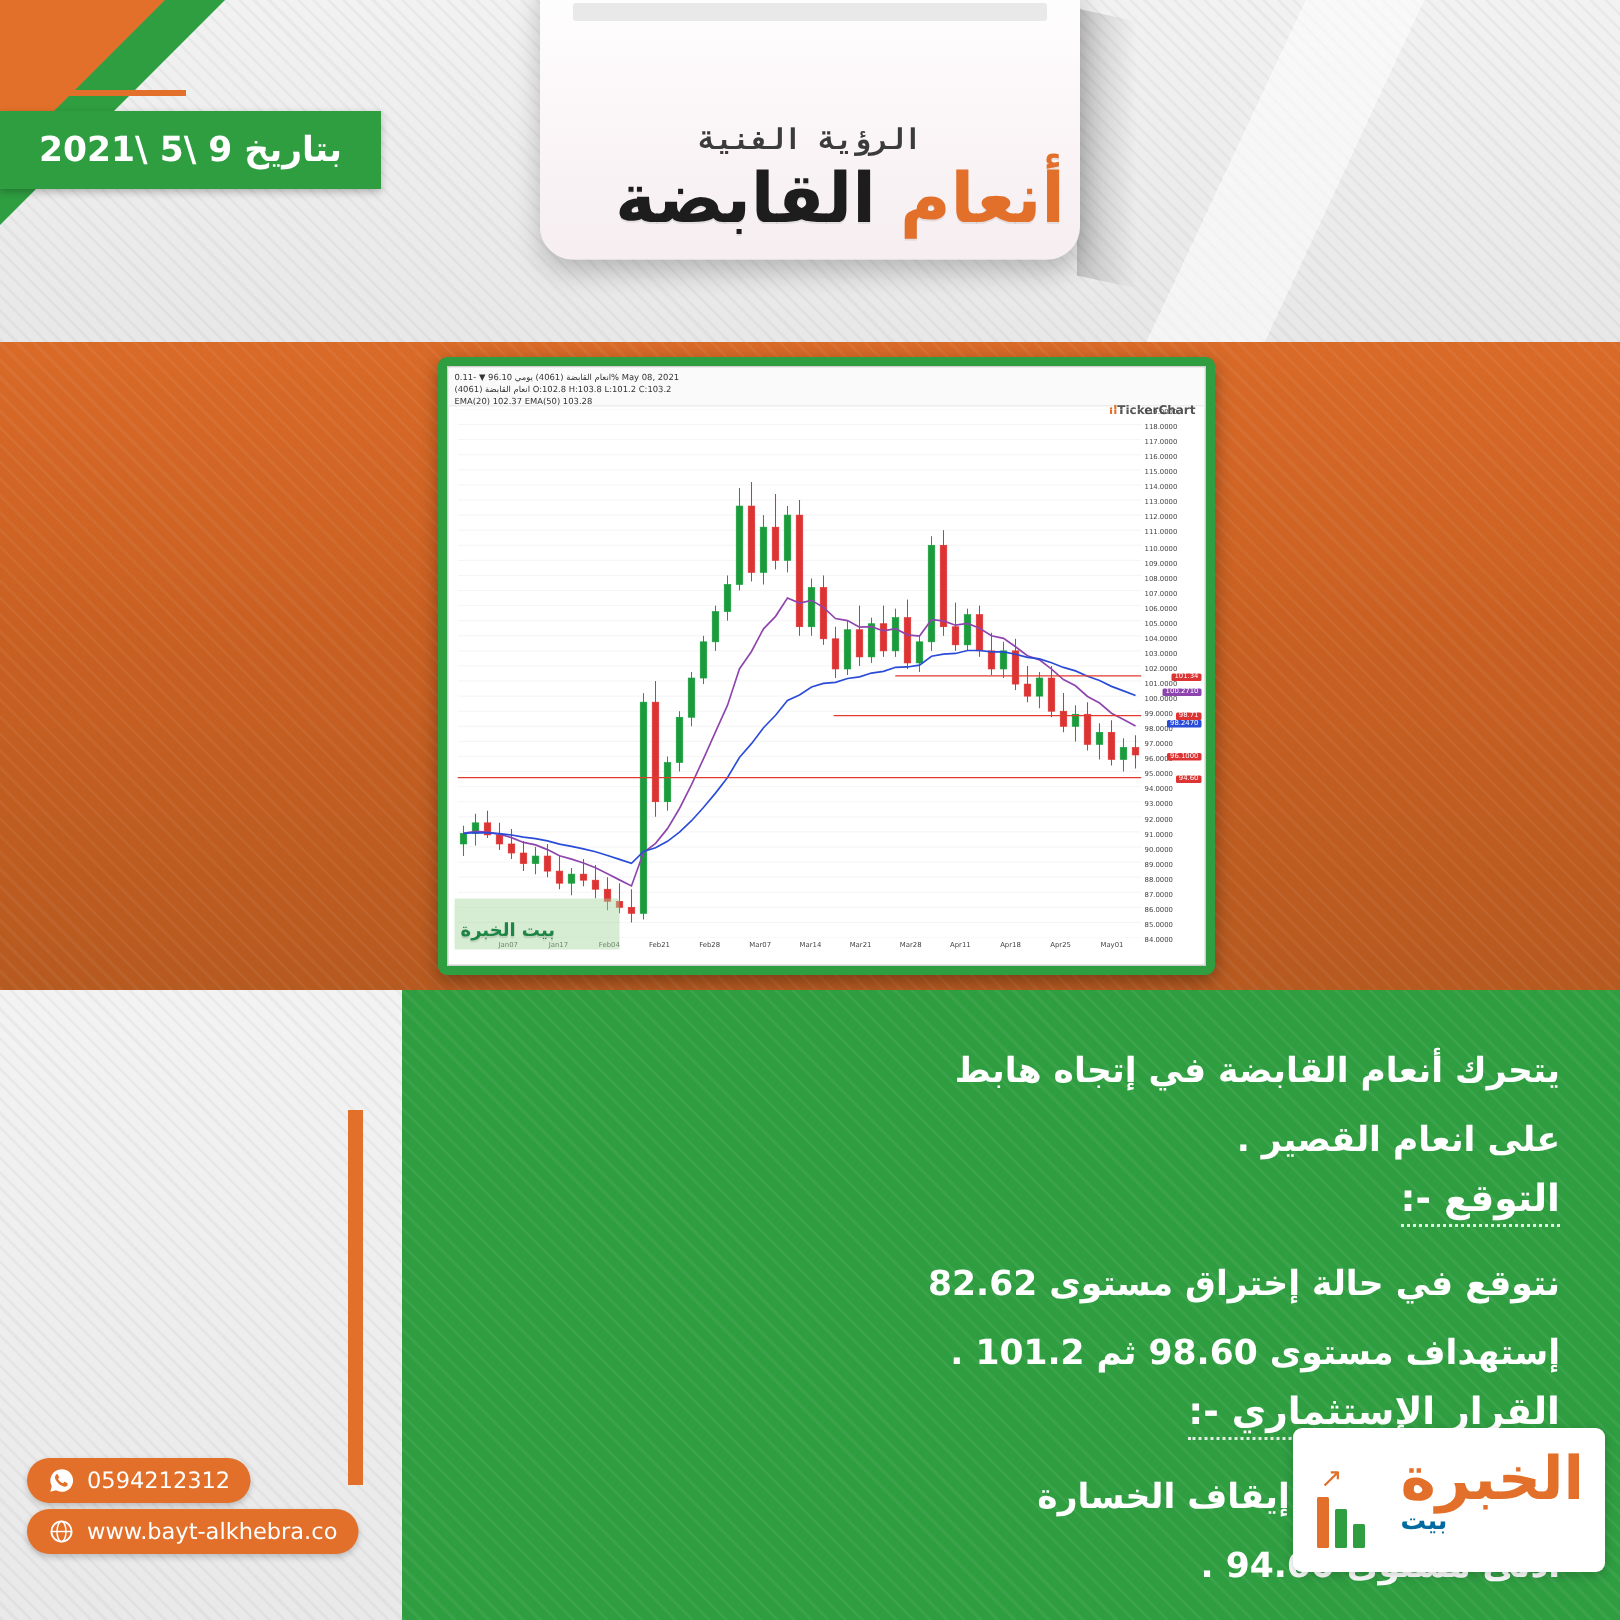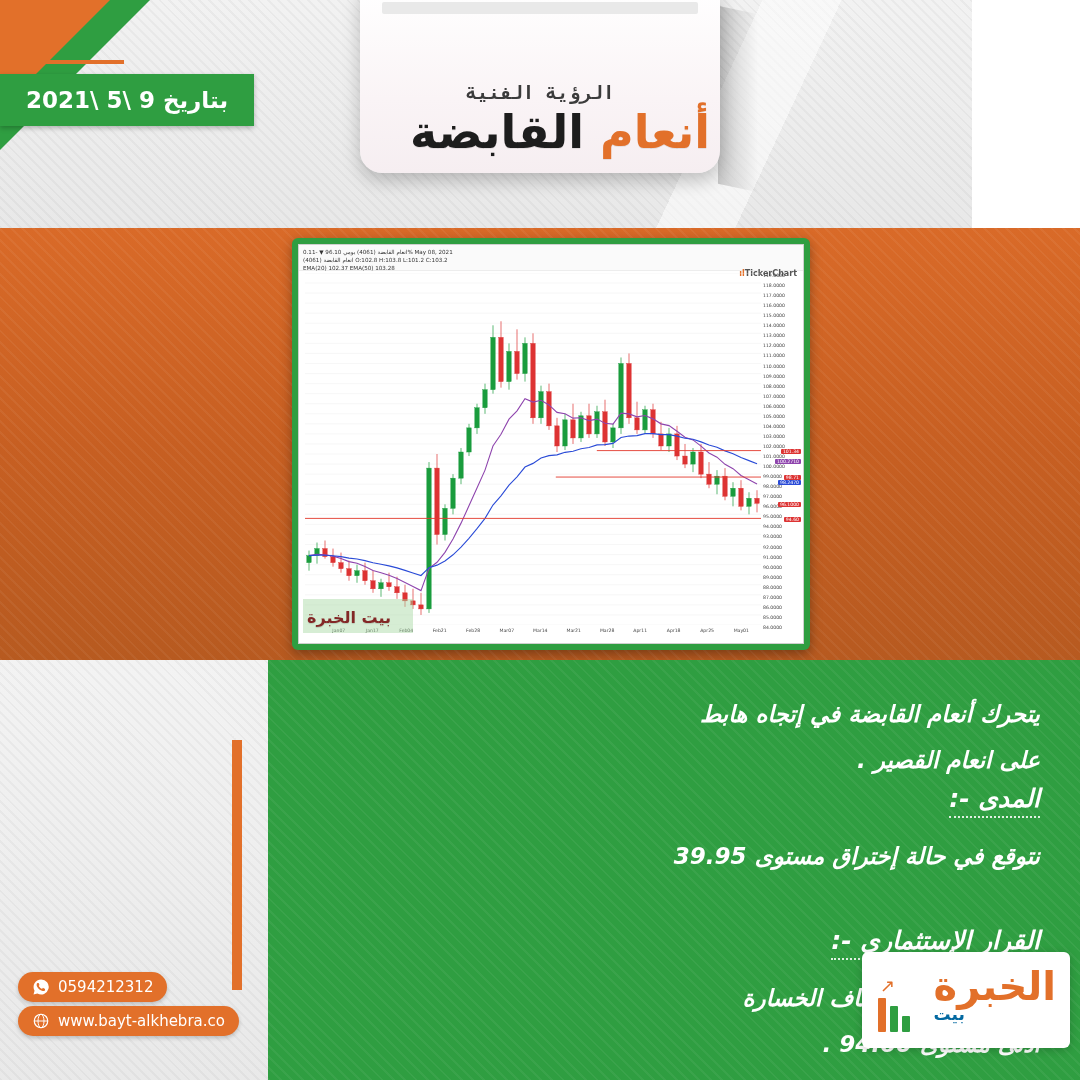--- a/index.html
+++ b/index.html
@@ -3,21 +3,21 @@
 <meta charset="utf-8">
 <style>
   html,body{margin:0;padding:0;}
   body{
     width:1080px;height:1080px;overflow:hidden;position:relative;
     font-family:"DejaVu Sans","Liberation Sans",sans-serif;
     background:#ffffff;
   }
   
   .top-band{
-    position:absolute;left:0;top:0;width:972px;height:228px;
+    position:absolute;left:0;top:0;width:1080px;height:228px;
     background:
       repeating-linear-gradient(45deg, rgba(0,0,0,0.035) 0 2px, rgba(0,0,0,0) 2px 7px),
       linear-gradient(180deg,#f2f2f2 0%, #e8e8e8 100%);
   }
   .top-band .diag{
     position:absolute;right:0;top:0;width:420px;height:228px;
     background:linear-gradient(115deg, rgba(255,255,255,0) 0 40%, rgba(255,255,255,0.55) 40% 55%, rgba(255,255,255,0) 55% 100%);
   }
   .corner-green{
     position:absolute;left:0;top:0;width:150px;height:150px;
@@ -98,21 +98,21 @@
   }
   .ylabels div{position:absolute;left:2px;}
   .xlabels{
     position:absolute;left:6px;right:42px;bottom:3px;height:12px;
     font-size:4.6px;color:#444;
   }
   .xlabels span{position:absolute;}
   .badge{position:absolute;font-size:4.6px;color:#fff;padding:0 2px;border-radius:1px;}
   .wm{
     position:absolute;left:8px;bottom:16px;
-    font-size:16px;font-weight:bold;color:#7f1d1d;opacity:.95;
+    font-size:12px;font-weight:bold;color:#15803d;opacity:.95;
     text-shadow:0 1px 1px rgba(0,0,0,.15);direction:rtl;
   }
   .wm-box{
     position:absolute;left:4px;bottom:10px;width:110px;height:34px;
     background:rgba(163,214,160,.45);
   }
   
   .bottom{
     position:absolute;left:0;top:660px;width:1080px;height:420px;
     background:
@@ -125,21 +125,21 @@
   }
   .green-panel:before{
     content:"";position:absolute;inset:0;
     background:repeating-linear-gradient(45deg, rgba(255,255,255,.05) 0 2px, rgba(255,255,255,0) 2px 8px);
   }
   .bar-orange-1{
     position:absolute;left:232px;top:740px;width:10px;height:250px;background:#e2702a;
   }
   .txt{
     position:absolute;right:40px;width:740px;text-align:right;color:#ffffff;
-    font-weight:bold;direction:rtl;font-style:italic;
+    font-weight:bold;direction:rtl;
   }
   .t-line{font-size:23px;line-height:44px;}
   .t-head{font-size:25px;display:inline-block;border-bottom:2px dotted rgba(255,255,255,.85);padding-bottom:3px;}
   
   .chip{
     position:absolute;left:18px;height:30px;border-radius:15px;background:#e2702a;color:#fff;
     display:flex;align-items:center;gap:8px;padding:0 14px;font-size:15px;direction:ltr;
     box-shadow:0 2px 4px rgba(0,0,0,.2);
   }
   .chip .ic{width:18px;height:18px;display:inline-block;}
@@ -419,24 +419,27 @@
 <div class="bottom"></div>
 <div class="bar-orange-1"></div>
 <div class="green-panel">
   <div class="txt" style="top:32px;">
     <div class="t-line">يتحرك أنعام القابضة في إتجاه هابط</div>
   </div>
   <div class="txt" style="top:78px;">
     <div class="t-line">على انعام القصير .</div>
   </div>
   <div class="txt" style="top:124px;">
-    <span class="t-head">المدى -:</span>
+    <span class="t-head">التوقع -:</span>
   </div>
   <div class="txt" style="top:174px;">
-    <div class="t-line">نتوقع في حالة إختراق مستوى 39.95</div>
+    <div class="t-line">نتوقع في حالة إختراق مستوى 82.62</div>
+  </div>
+  <div class="txt" style="top:220px;">
+    <div class="t-line">إستهداف مستوى 98.60 ثم 101.2 .</div>
   </div>
   <div class="txt" style="top:266px;">
     <span class="t-head">القرار الإستثماري -:</span>
   </div>
   <div class="txt" style="top:316px;">
     <div class="t-line">الشراء مع وضع إيقاف الخسارة</div>
   </div>
   <div class="txt" style="top:362px;">
     <div class="t-line">أدنى مستوى 94.60 .</div>
   </div>

